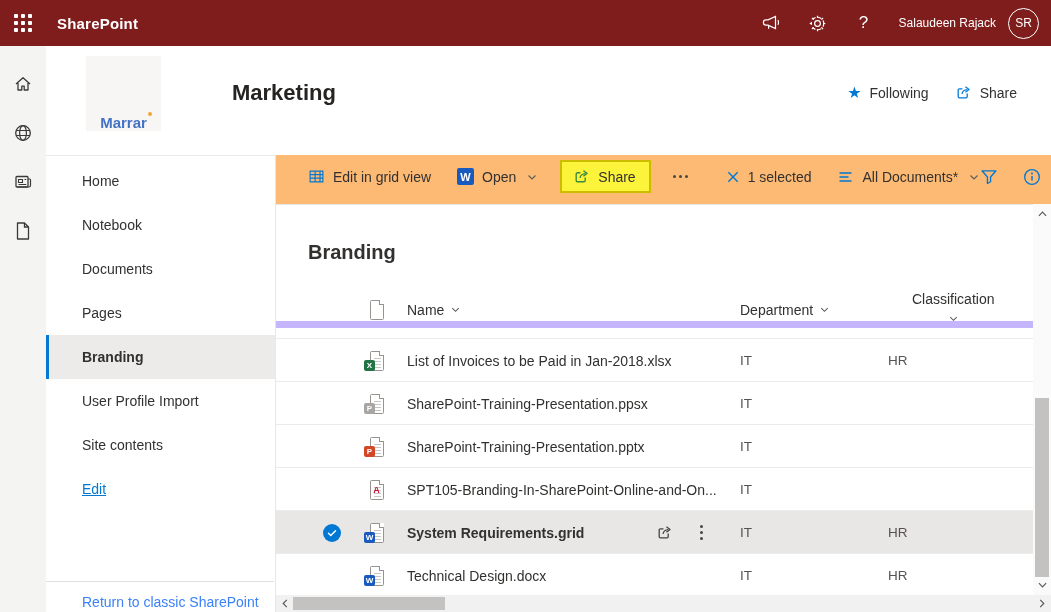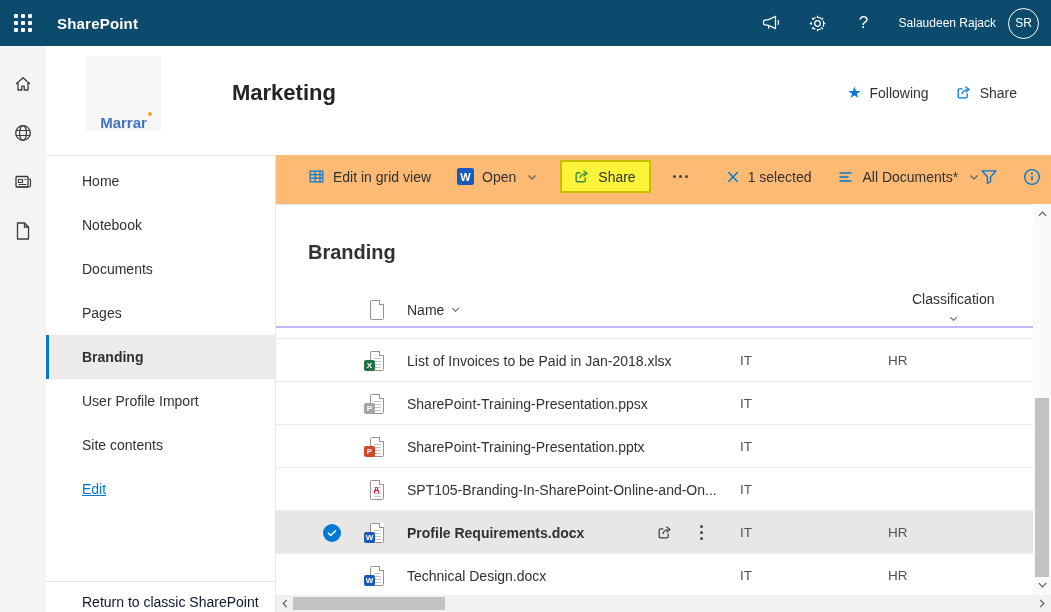--- a/index.html
+++ b/index.html
@@ -2,21 +2,21 @@
 <html><head>
 <meta charset="utf-8">
 <style>
   * { box-sizing: border-box; }
   html,body { margin:0; padding:0; background:#fff; }
   body { width:1051px; height:612px; overflow:hidden;
          font-family:"Liberation Sans","DejaVu Sans",sans-serif; color:#323130; }
   #app { position:relative; width:1051px; height:612px; background:#fff; }
 
   
-  .topbar { position:absolute; left:0; top:0; width:1051px; height:46px; background:#0c4a6e;
+  .topbar { position:absolute; left:0; top:0; width:1051px; height:46px; background:#7f1d1d;
             display:flex; align-items:center; color:#fff; }
   .waffle { width:46px; height:46px; display:flex; align-items:center; justify-content:center; cursor:pointer; }
   .waffle .grid9 { display:grid; grid-template-columns:repeat(3,4px); grid-gap:3px; }
   .waffle .grid9 i { width:4px; height:4px; background:#fff; border-radius:1px; }
   .brand { font-size:15px; font-weight:700; margin-left:11px; letter-spacing:.2px; }
   .topbar-right { margin-left:auto; display:flex; align-items:center; }
   .tb-icon { width:46px; display:flex; justify-content:center; align-items:center; cursor:pointer; color:#fff; }
   .help-q { font-size:17px; color:#fff; font-weight:400; }
   .user-name { font-size:12px; margin:0 12px 0 12px; white-space:nowrap; }
   .avatar { width:31px; height:31px; border-radius:50%; border:1.5px solid #fff; color:#fff;
@@ -42,21 +42,21 @@
 
   
   .sidenav { position:absolute; left:46px; top:155px; width:230px; height:457px; background:#fff;
              border-top:1px solid #eaeaea; border-right:1px solid #e8e8e8; padding-top:3px; }
   .nav-item { position:relative; height:44px; display:flex; align-items:center; padding-left:36px;
               font-size:14px; color:#323130; cursor:pointer; }
   .nav-item.selected { background:#edebe9; font-weight:700; }
   .nav-item.selected::before { content:""; position:absolute; left:0; top:0; bottom:0; width:3px; background:#0078d4; }
   .nav-item.link { color:#0078d4;text-decoration:underline; }
   .return-classic { position:absolute; left:0; right:1px; top:425px; border-top:1px solid #e1dfdd;
-                    padding:12px 0 0 36px; font-size:14px; color:#0f172a; cursor:pointer; }
+                    padding:12px 0 0 36px; font-size:14px; color:#3b82f6; cursor:pointer; }
 
   
   .toolbar { position:absolute; left:276px; top:155px; width:775px; height:49px; background:#fdba74;
              display:flex; align-items:center; padding:0 20px 6px 32px; }
   .tool-item { display:flex; align-items:center; gap:8px; font-size:14px; color:#323130; cursor:pointer; white-space:nowrap; }
   .chev { margin-left:2px; }
   .word-badge { width:17px; height:17px; background:#185abd; border-radius:2px; color:#fff;
                 font-size:11px; font-weight:700; display:flex; align-items:center; justify-content:center; }
   .share-highlight { margin-left:22px; background:#fcf33b; border:2px solid #cdbd00; padding:6px 13px 6px 11px;
                      display:flex; align-items:center; gap:8px; font-size:14px; color:#323130; cursor:pointer; }
@@ -64,21 +64,21 @@
   .hdots i { width:3px; height:3px; border-radius:50%; background:#484644; }
   .sel-group { margin-left:32px; }
   .view-group { margin-left:26px; }
   .right-icons { margin-left:auto; display:flex; align-items:center; gap:25px; }
   .blue-ic { color:#0078d4; display:flex; align-items:center; cursor:pointer; }
 
   
   .listpane { position:absolute; left:276px; top:204px; width:757px; height:391px; background:#fff;
               border-top:1px solid #e8e8e8; }
   .list-title { position:absolute; left:32px; top:36px; font-size:20px; font-weight:700; color:#323130; }
-  .thead { position:absolute; left:0; top:86px; width:757px; height:37px; border-bottom:2px solid #c4b5fd; }
+  .thead { position:absolute; left:0; top:86px; width:757px; height:37px; border-bottom:7px solid #c4b5fd; }
   .thead .hcell { position:absolute; top:0; height:37px; display:flex; align-items:center; gap:6px;
                   font-size:14px; color:#323130; cursor:pointer; }
   .hc-icon  { left:92px; }  .hc-name { left:131px; }  .hc-dept { left:464px; }  .hc-class { left:636px;flex-direction:column; }
 
   .rows { position:absolute; left:0; top:133px; width:757px; }
   .row { position:relative; height:43px; border-top:1px solid #edebe9; background:#fff; cursor:pointer; }
   .row.selected { background:#e9e7e5; }
   .rcell { position:absolute; top:0; height:43px; display:flex; align-items:center; }
   .c-check { left:47px; }  .c-icon { left:92px; }  .c-name { left:131px; font-size:14px; color:#323130; }
   .row.selected .c-name { font-weight:700; }
@@ -303,20 +303,26 @@
         <span class="fileicon">
             <span class="fi-page plain"></span>
           </span>
       </span>
       <span class="hcell hc-name">
         <span>Name</span>
         <svg width="11" height="11" viewBox="0 0 12 12">
             <path d="M2.5 4.5L6 8l3.5-3.5" fill="none" stroke="#605e5c" stroke-width="1.2"></path>
           </svg>
       </span>
+      <span class="hcell hc-dept">
+        <span>Department</span>
+        <svg width="11" height="11" viewBox="0 0 12 12">
+            <path d="M2.5 4.5L6 8l3.5-3.5" fill="none" stroke="#605e5c" stroke-width="1.2"></path>
+          </svg>
+      </span>
       <span class="hcell hc-class">
         <span>Classification</span>
         <svg width="11" height="11" viewBox="0 0 12 12">
             <path d="M2.5 4.5L6 8l3.5-3.5" fill="none" stroke="#605e5c" stroke-width="1.2"></path>
           </svg>
       </span>
     </div>
 
     <div class="rows">
 
@@ -375,21 +381,21 @@
                 <path d="M1.5 5.2l2.3 2.3 4.7-4.8" fill="none" stroke="#fff" stroke-width="1.5" stroke-linecap="round"></path>
               </svg>
           </span>
         </span>
         <span class="rcell c-icon">
           <span class="fileicon">
               <span class="fi-page"></span>
               <span class="file-badge">W</span>
             </span>
         </span>
-        <span class="rcell c-name">Profile Requirements.docx</span>
+        <span class="rcell c-name">System Requirements.grid</span>
         <span class="rcell c-share">
           <svg width="17" height="17" viewBox="0 0 16 16">
               <path d="M7 4.5H4.2c-.7 0-1.2.5-1.2 1.2v6.1c0 .7.5 1.2 1.2 1.2h6.1c.7 0 1.2-.5 1.2-1.2V9" fill="none" stroke="#424242" stroke-width="1.2"></path>
               <path d="M6.6 9.4c.4-2.6 2-3.9 4.9-4.1" fill="none" stroke="#424242" stroke-width="1.2"></path>
               <path d="M9.8 2.6l3.4 2.5-3.4 2.6" fill="none" stroke="#424242" stroke-width="1.2" stroke-linejoin="round"></path>
             </svg>
         </span>
         <span class="rcell c-dots">
           <span class="vdots">
               <i></i>

